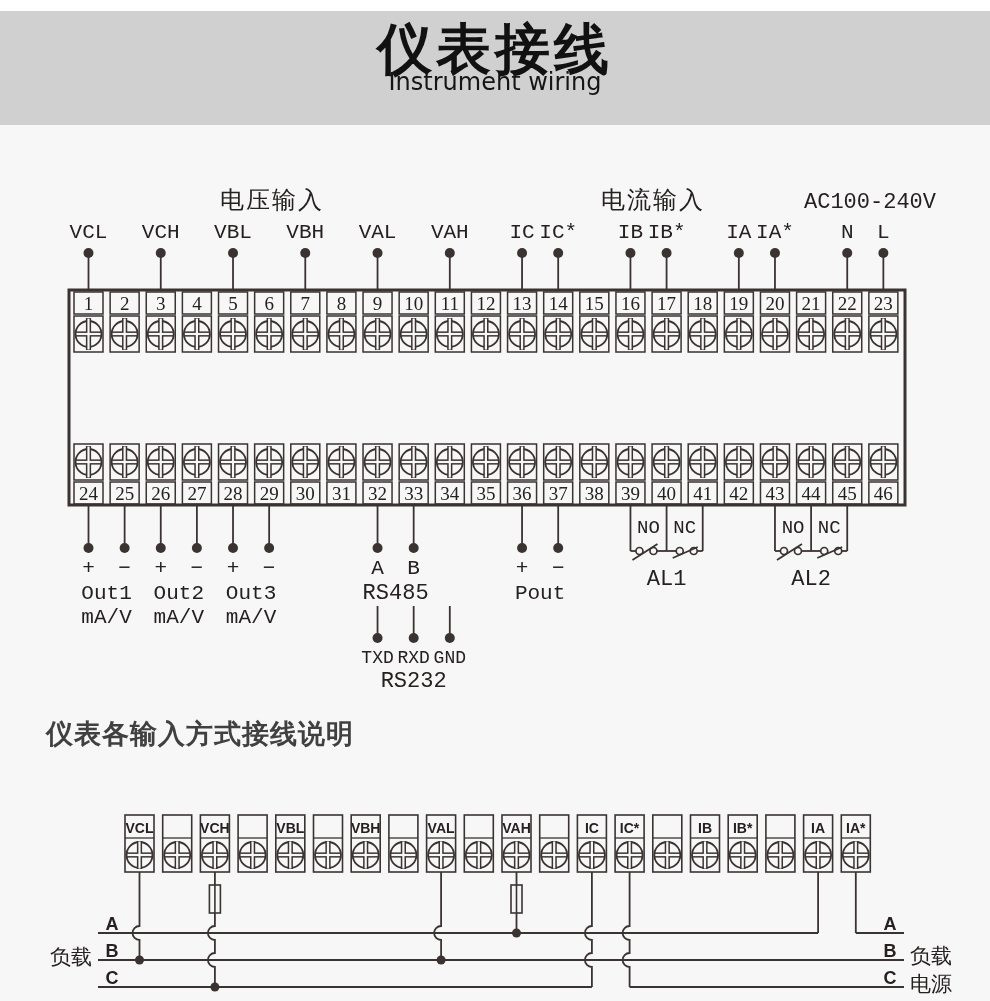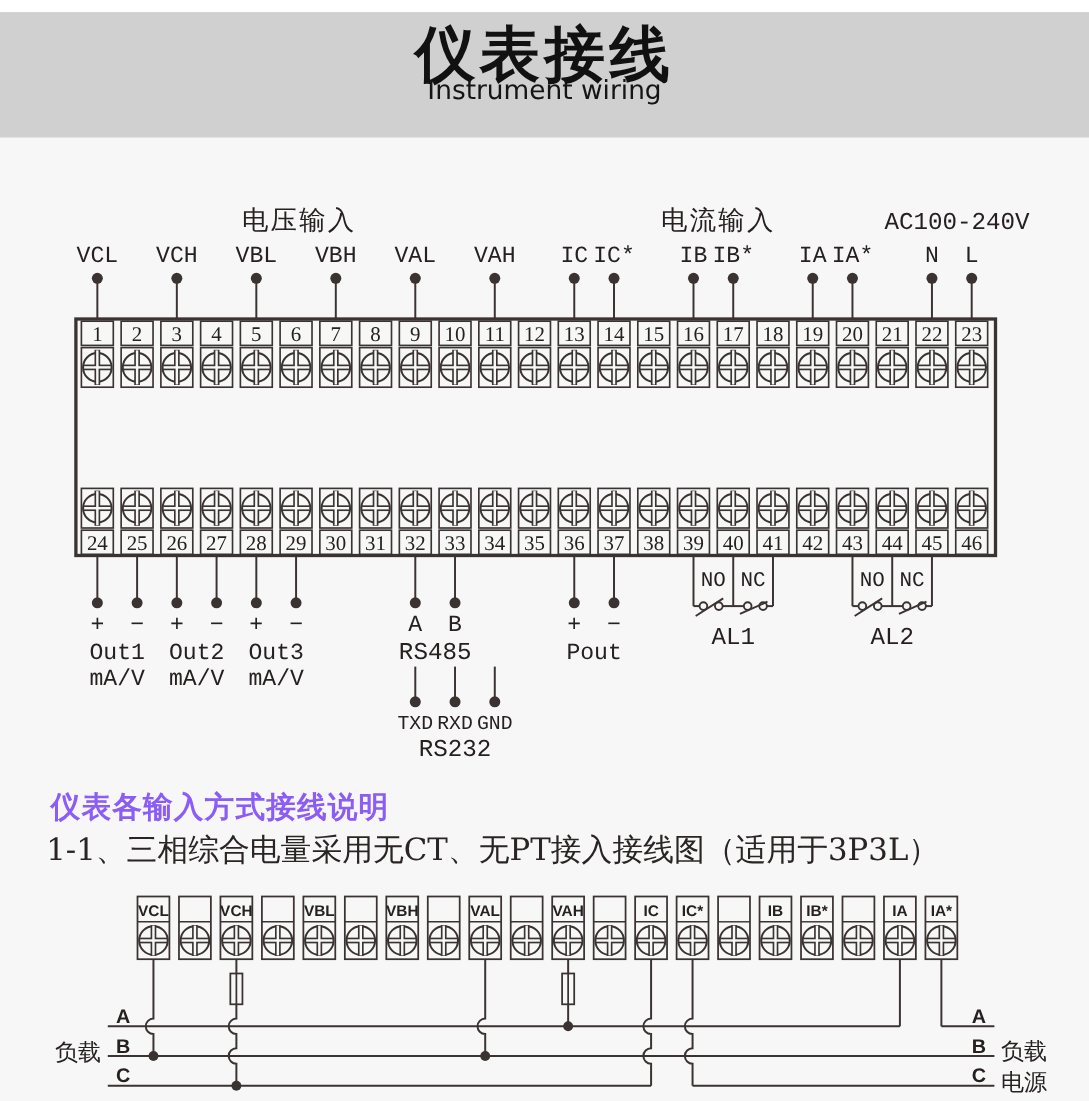--- a/index.html
+++ b/index.html
@@ -6,21 +6,21 @@
   .page{position:relative;width:990px;height:1001px;background:#f7f7f7;overflow:hidden;
         font-family:"Liberation Sans",sans-serif;color:#262020;}
   .white-strip{position:absolute;top:0;left:0;width:100%;height:11px;background:#ffffff;}
   .banner{position:absolute;top:11px;left:0;width:100%;height:114px;background:#d0d0d0;
           display:flex;flex-direction:column;align-items:center;}
   .title{margin-top:8px;font-size:55px;font-weight:bold;line-height:1.1;letter-spacing:4px;
          font-family:"DejaVu Sans",sans-serif;color:#111;}
   .subtitle{font-size:24px;margin-top:-12px;font-family:"DejaVu Sans",sans-serif;color:#151515;}
   svg.diagram{position:absolute;top:0;left:0;}
   .section-heading{position:absolute;left:46px;top:716px;font-size:27px;font-weight:bold;
-         font-family:Liberation Mono, monospace;letter-spacing:1px;color:#8b5cf6;}
+         font-family:Liberation Mono, monospace;letter-spacing:1px;color:#404040;}
   .item-title{position:absolute;left:42px;top:754px;font-size:28px;
          font-family:"DejaVu Serif",serif;white-space:nowrap;color:#2a2424;}
 </style>
 </head>
 <body>
 
 <div class="page">
   <div class="white-strip"></div>
   <div class="banner">
     <div class="title">仪表接线</div>
@@ -724,14 +724,13 @@
         <text x="890" y="930" font-size="18" fill="#262020" text-anchor="middle" font-family="&quot;Liberation Sans&quot;,sans-serif" font-weight="bold" letter-spacing="0">A</text>
         <text x="890" y="957" font-size="18" fill="#262020" text-anchor="middle" font-family="&quot;Liberation Sans&quot;,sans-serif" font-weight="bold" letter-spacing="0">B</text>
         <text x="890" y="984" font-size="18" fill="#262020" text-anchor="middle" font-family="&quot;Liberation Sans&quot;,sans-serif" font-weight="bold" letter-spacing="0">C</text>
         <text x="71" y="964" font-size="21" fill="#262020" text-anchor="middle" font-family="&quot;DejaVu Serif&quot;,serif" font-weight="normal" letter-spacing="0">负载</text>
         <text x="931" y="963" font-size="21" fill="#262020" text-anchor="middle" font-family="&quot;DejaVu Serif&quot;,serif" font-weight="normal" letter-spacing="0">负载</text>
         <text x="931" y="991" font-size="21" fill="#262020" text-anchor="middle" font-family="&quot;DejaVu Serif&quot;,serif" font-weight="normal" letter-spacing="0">电源</text>
       </g>
     </svg>
 
   <div class="section-heading">仪表各输入方式接线说明</div>
-  <div class="item-title">1-1、三相综合电量采用无CT、无PT接入接线图（适用于3P3L）</div>
 </div>
 
 </body></html>

